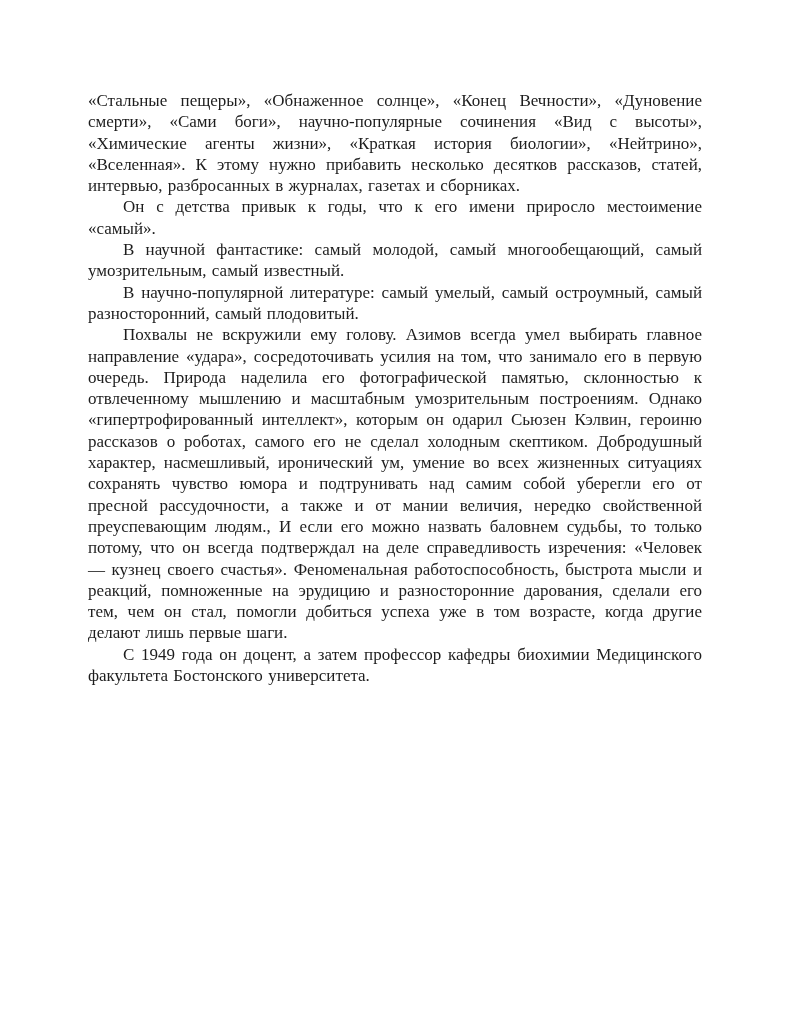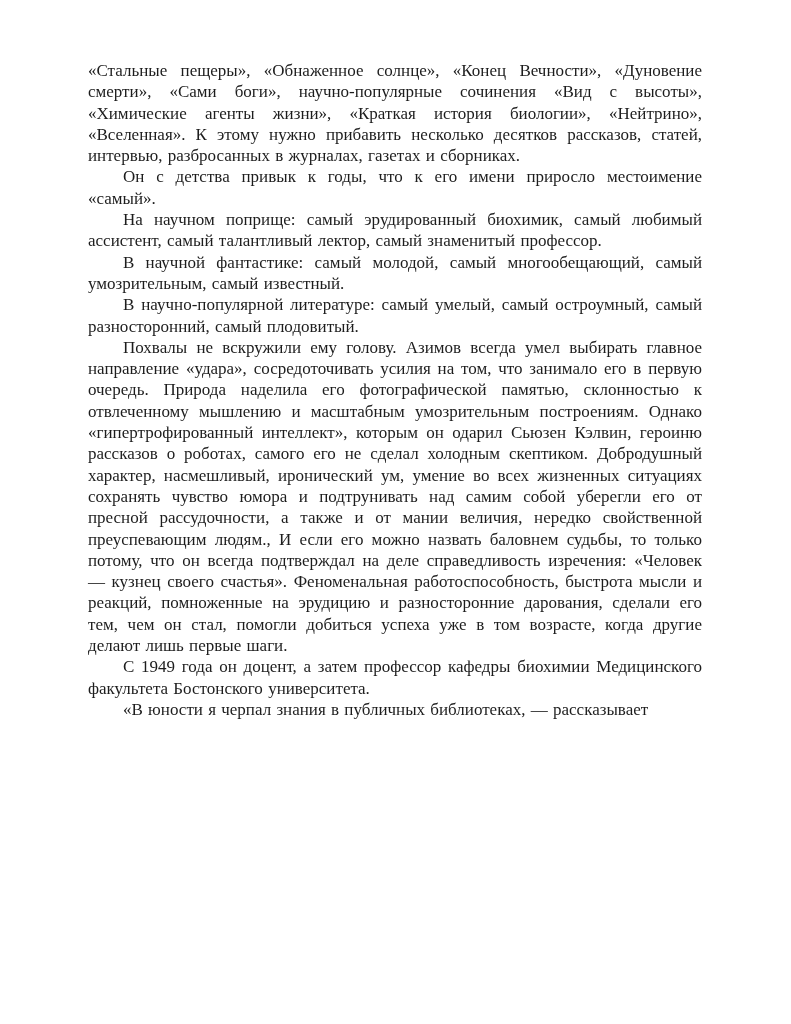--- a/index.html
+++ b/index.html
@@ -10,21 +10,21 @@
   body {
     width: 791px;
     height: 1024px;
     overflow: hidden;
     font-family: "Liberation Serif", "DejaVu Serif", serif;
   }
   .page {
     box-sizing: border-box;
     width: 791px;
     height: 1024px;
-    padding: 60px 89px 0 88px;
+    padding: 90px 89px 0 88px;
     background: #ffffff;
     color: #1d1d1d;
   }
   .text-block {
     width: 100%;
   }
   .para {
     margin: 0;
     font-size: 17px;
     line-height: 21.3px;
@@ -38,20 +38,18 @@
     text-indent: 0;
   }
 </style>
 </head>
 <body>
 
 <div class="page">
   <main class="text-block">
     <p class="para no-indent">«Стальные пещеры», «Обнаженное солнце», «Конец Вечности», «Дуновение смерти», «Сами боги», научно-популярные сочинения «Вид с высоты», «Химические агенты жизни», «Краткая история биологии», «Нейтрино», «Вселенная». К этому нужно прибавить несколько десятков рассказов, статей, интервью, разбросанных в журналах, газетах и сборниках.</p>
     <p class="para">Он с детства привык к годы, что к его имени приросло местоимение «самый».</p>
-    <p class="para">На научном поприще: самый эрудированный биохимик, самый любимый ассистент, самый талантливый лектор, самый знаменитый профессор.</p>
     <p class="para">В научной фантастике: самый молодой, самый многообещающий, самый умозрительным, самый известный.</p>
     <p class="para">В научно-популярной литературе: самый умелый, самый остроумный, самый разносторонний, самый плодовитый.</p>
     <p class="para">Похвалы не вскружили ему голову. Азимов всегда умел выбирать главное направление «удара», сосредоточивать усилия на том, что занимало его в первую очередь. Природа наделила его фотографической памятью, склонностью к отвлеченному мышлению и масштабным умозрительным построениям. Однако «гипертрофированный интеллект», которым он одарил Сьюзен Кэлвин, героиню рассказов о роботах, самого его не сделал холодным скептиком. Добродушный характер, насмешливый, иронический ум, умение во всех жизненных ситуациях сохранять чувство юмора и подтрунивать над самим собой уберегли его от пресной рассудочности, а также и от мании величия, нередко свойственной преуспевающим людям., И если его можно назвать баловнем судьбы, то только потому, что он всегда подтверждал на деле справедливость изречения: «Человек — кузнец своего счастья». Феноменальная работоспособность, быстрота мысли и реакций, помноженные на эрудицию и разносторонние дарования, сделали его тем, чем он стал, помогли добиться успеха уже в том возрасте, когда другие делают лишь первые шаги.</p>
     <p class="para">С 1949 года он доцент, а затем профессор кафедры биохимии Медицинского факультета Бостонского университета.</p>
-    <p class="para">«В юности я черпал знания в публичных библиотеках, — рассказывает</p>
   </main>
 </div>
 
 </body></html>

